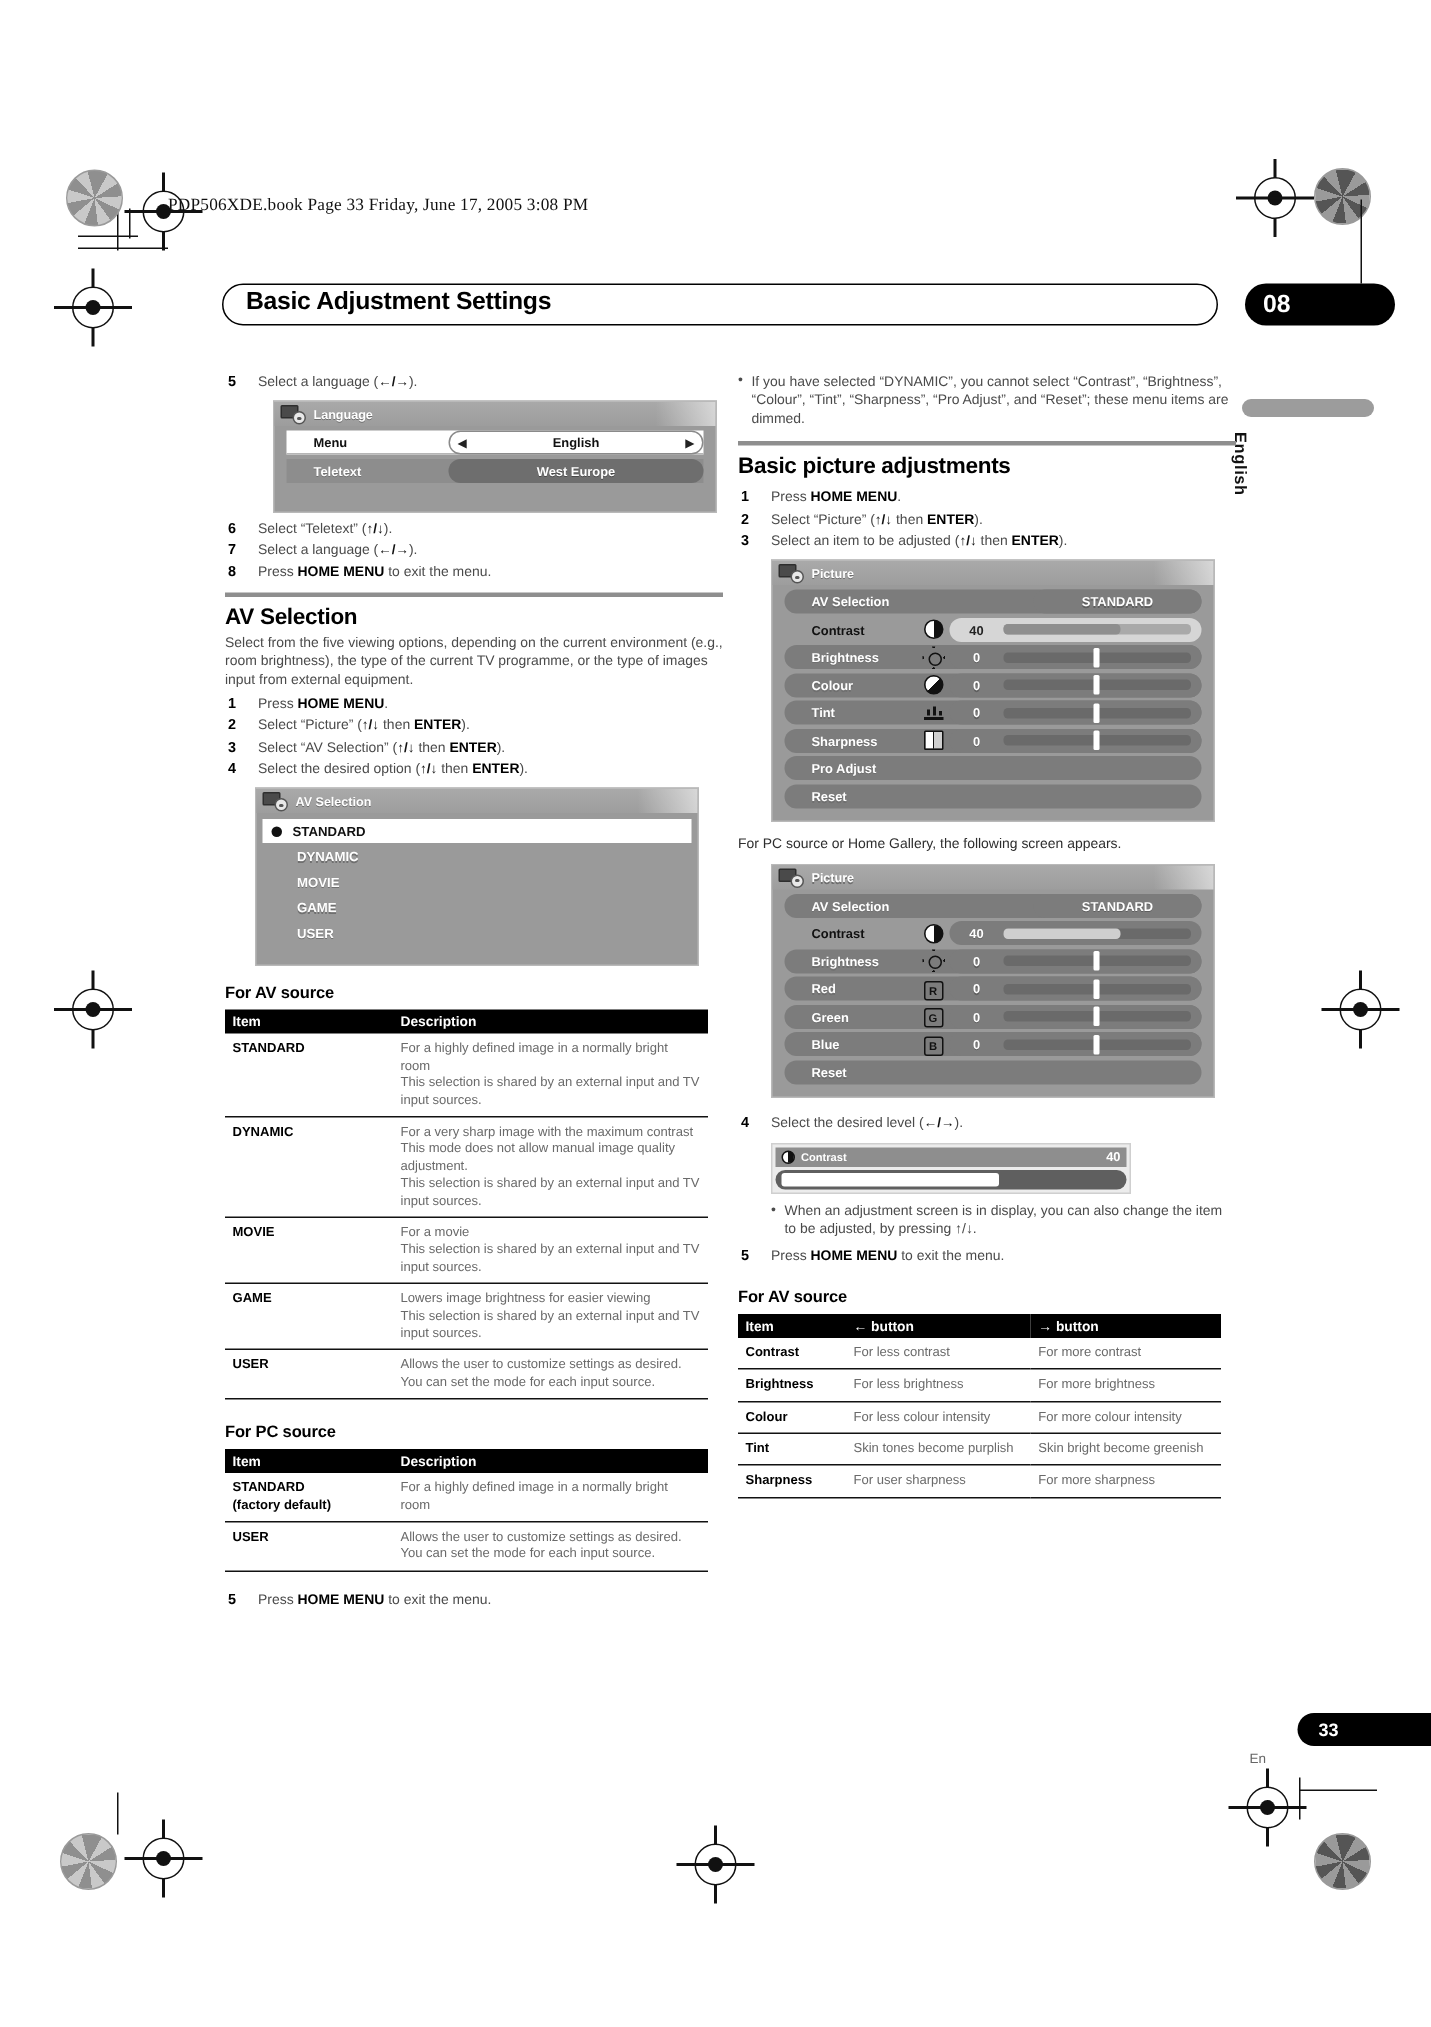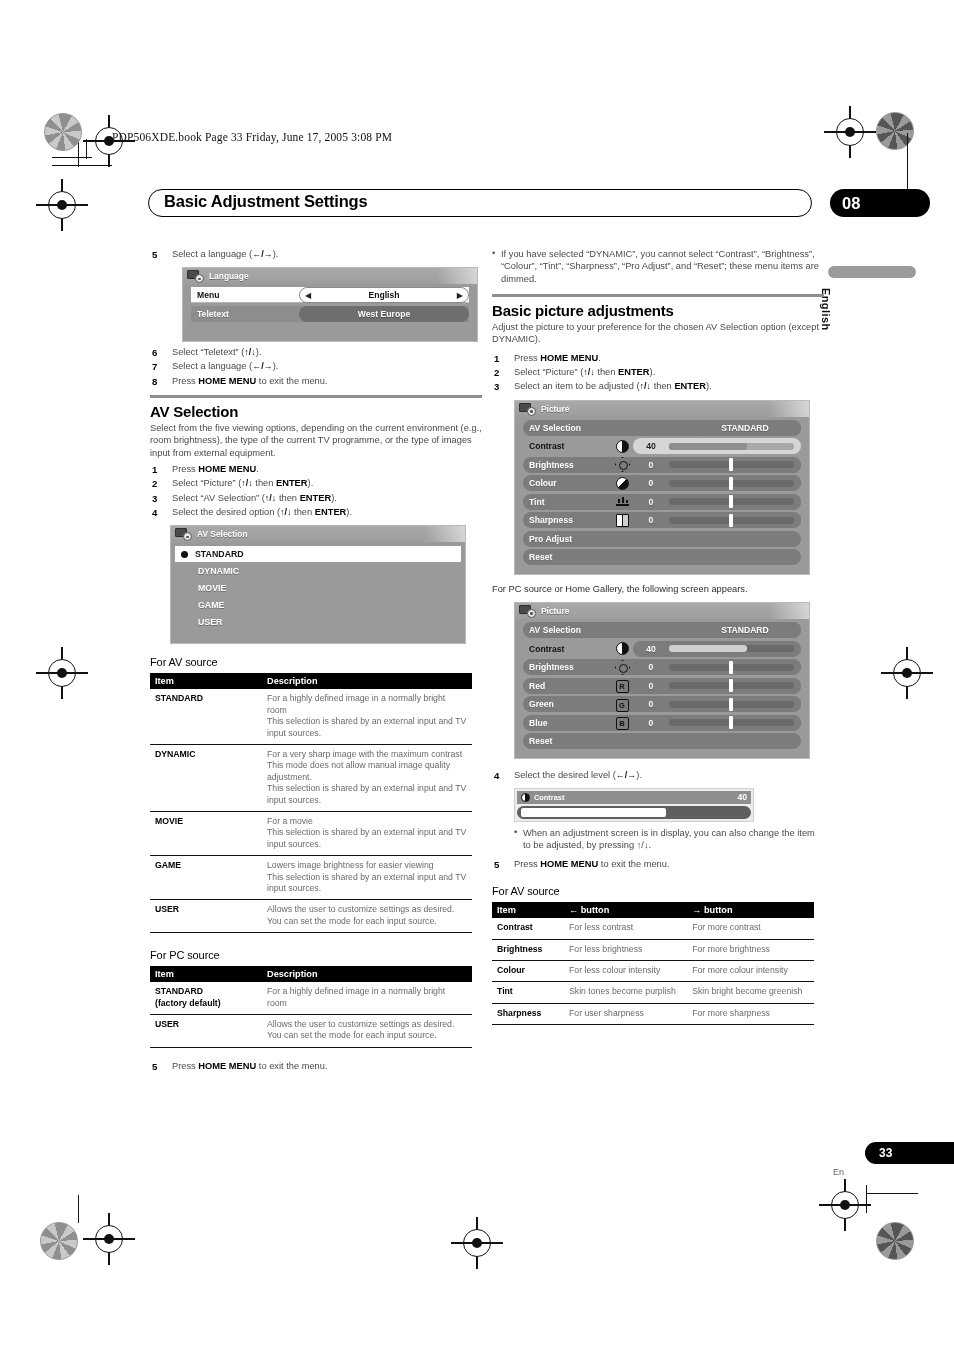--- a/index.html
+++ b/index.html
@@ -81,21 +81,21 @@
   .col-r{ left:492px; }
 
   
   .p{ font-size:9.3px; line-height:12.2px; color:#4a4a4a; }
   .p.dk{ color:#2d2d2d; }
   h2.sec{
     font-size:15px; font-weight:bold; color:#000; margin:0 0 2px 0;
     letter-spacing:-0.2px;
   }
   h3.sub{
-    font-size:11px; font-weight:normal; color:#000; margin:0 0 5px 0;
+    font-size:11px; font-weight:bold; color:#000; margin:0 0 5px 0;
     letter-spacing:-0.1px;
   }
   .rule{ height:3px; background:#8e8e8e; margin:7px 0 5px 0; }
 
   
   .steps{ margin:2px 0 0 0; padding:0; list-style:none; }
   .steps li{
     position:relative; padding-left:22px; font-size:9.3px; line-height:13.4px;
     color:#4a4a4a; margin-bottom:1px;
   }
@@ -160,21 +160,21 @@
     background:#555; border-radius:50%;
   }
 
   .osd .rows{ padding:3px 8px 0 8px; }
   .row{
     height:16px; margin-bottom:2.5px; display:flex; align-items:center;
     position:relative;
   }
   .row .lbl{
     font-size:8.6px; font-weight:bold; color:#fff;
-    text-shadow:0 1px 0 #6f6f6f; padding-left:6px; width:122px;
+    text-shadow:0 1px 0 #6f6f6f; padding-left:18px; width:122px;
   }
   .row.plain{
     background:#7c7c7c; border-radius:8px;
   }
   .row.hl .lbl{ color:#111; text-shadow:none; }
   .row.hl{ background:transparent; }
 
   .pill{
     position:absolute; right:0; top:0; height:16px; width:168px;
     background:#7c7c7c; border-radius:8px;
@@ -525,21 +525,20 @@
 
   <div class="col col-r">
 
     <ul class="bul">
       <li>If you have selected “DYNAMIC”, you cannot select “Contrast”, “Brightness”, “Colour”, “Tint”, “Sharpness”, “Pro Adjust”, and “Reset”; these menu items are dimmed.</li>
     </ul>
 
     <div class="rule" style="margin-top:9px;"></div>
 
     <h2 class="sec">Basic picture adjustments</h2>
-    <div class="p">Adjust the picture to your preference for the chosen AV Selection option (except DYNAMIC).</div>
 
     <ul class="steps" style="margin-top:6px;">
       <li><span class="n">1</span><span>Press </span><b>HOME MENU</b><span>.</span></li>
       <li><span class="n">2</span><span>Select “Picture” (</span><span class="arr">↑/↓</span><span> then </span><b>ENTER</b><span>).</span></li>
       <li><span class="n">3</span><span>Select an item to be adjusted (</span><span class="arr">↑/↓</span><span> then </span><b>ENTER</b><span>).</span></li>
     </ul>
 
     <div class="osd" style="margin-left:22px;">
       <div class="tbar">
         <span class="tvico">

